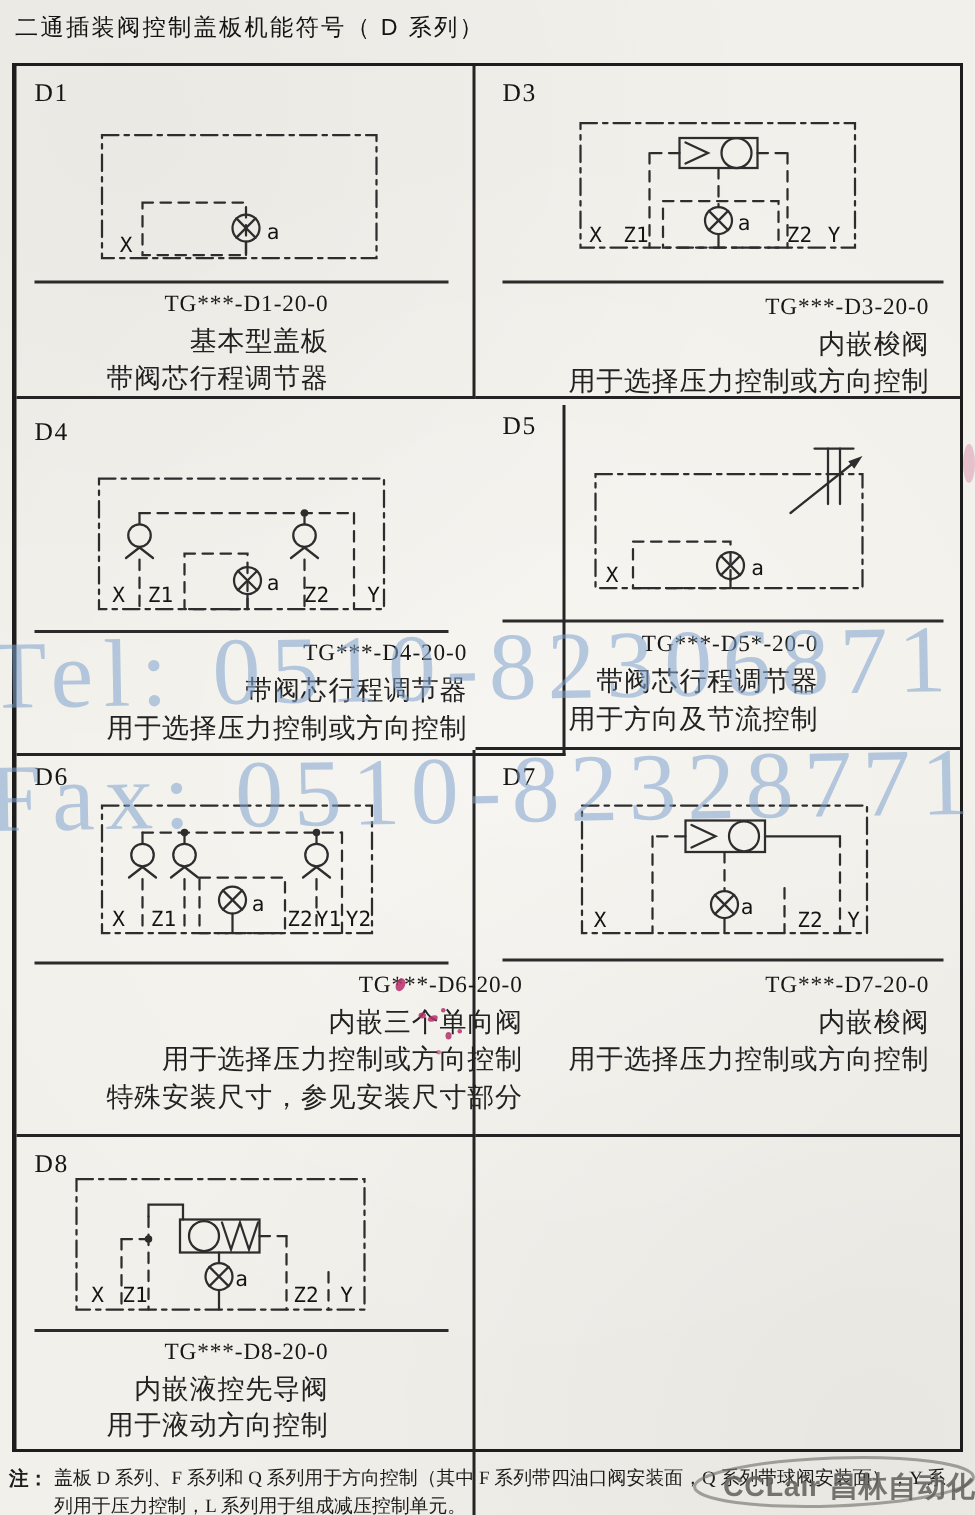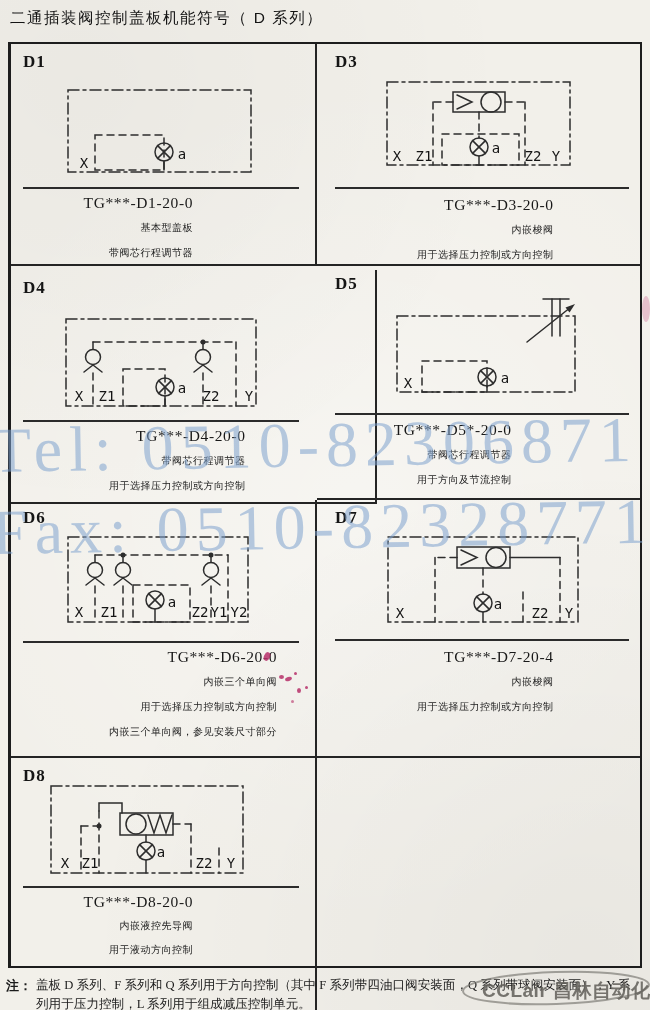--- a/index.html
+++ b/index.html
@@ -9,25 +9,25 @@
                          radial-gradient(circle at 90% 95%, rgba(0,0,0,0.04), transparent 45%),
                          radial-gradient(circle at 55% 50%, rgba(255,255,255,0.35), transparent 70%);
         font-family:"Liberation Serif",serif;color:#1b1b1b;}
   .title{position:absolute;left:10px;top:8px;font-family:"Liberation Sans",sans-serif;
          font-weight:normal;font-size:15.5px;letter-spacing:1.5px;color:#141414;white-space:nowrap;}
   .table{position:absolute;left:8px;top:42px;width:634px;height:926px;
          border:2.5px solid #1d1d1d;border-left-width:3px;box-sizing:border-box;z-index:1;}
   .cell{position:absolute;box-sizing:border-box;}
   .cb{border-bottom:2px solid #242424;}
   .cr{border-right:2px solid #242424;}
-  .cid{position:absolute;left:12px;top:8px;font-size:17px;color:#151515;letter-spacing:1px;font-weight:bold;}
+  .cid{position:absolute;left:12px;top:8px;font-size:17px;color:#151515;letter-spacing:1px;}
   .sep{position:absolute;height:2px;background:#2b2b2b;}
   .tb{position:absolute;text-align:right;}
   .model{font-size:15.5px;letter-spacing:0.6px;margin-bottom:3px;color:#181818;white-space:nowrap;}
-  .desc{font-size:10px;line-height:25px;letter-spacing:0.5px;color:#222;white-space:nowrap;margin-left:38px;}
+  .desc{font-size:18px;line-height:25px;letter-spacing:0.5px;color:#222;white-space:nowrap;}
   .d8 .desc{line-height:24px;}
   svg.diag{position:absolute;overflow:visible;}
   .ln{stroke:#2d2d2d;stroke-width:1.5;fill:none;stroke-linecap:round;}
   .dd{stroke-dasharray:11 4 3 4;}
   .dh{stroke-dasharray:7 5;}
   .dt{fill:#2d2d2d;stroke:none;}
   svg.diag text{font-family:"DejaVu Sans Mono",monospace;font-size:14px;fill:#141414;}
   .wm{position:absolute;z-index:3;white-space:nowrap;font-family:"Liberation Serif",serif;
       color:#7fa3cf;opacity:0.55;font-size:64px;letter-spacing:7px;
       transform:rotate(-1deg);transform-origin:left center;pointer-events:none;}
@@ -216,21 +216,21 @@
         <text x="121" y="79" text-anchor="middle">a</text>
         <text x="149" y="89" text-anchor="middle">Z2</text>
         <text x="168" y="89" text-anchor="middle">Y1</text>
         <text x="188" y="89" text-anchor="middle">Y2</text>
       </svg>
       <div class="sep" style="left:12px;top:141px;width:276px"></div>
       <div class="tb" style="left:60px;top:148px">
         <div class="model">TG***-D6-20-0</div>
         <div class="desc">内嵌三个单向阀</div>
         <div class="desc">用于选择压力控制或方向控制</div>
-        <div class="desc">内嵌三个单向阀，参见安装尺寸部分</div>
+        <div class="desc">特殊安装尺寸，参见安装尺寸部分</div>
       </div>
     </div>
 
     <div class="cell cb" style="left:306px;top:456px;width:323px;height:258px">
       <div class="cid" style="left:18px">D7</div>
       <svg class="diag" style="left:58px;top:30px" width="230" height="105" viewBox="0 0 230 105">
         <rect class="ln dd" x="13" y="7" width="190" height="85"></rect>
         <g>
           <rect class="ln" x="82" y="17" width="53" height="21"></rect>
           <circle class="ln" cx="121" cy="27.5" r="10"></circle>
@@ -248,21 +248,21 @@
           <line class="ln" x1="101.6" y1="79.4" x2="114.4" y2="66.6"></line>
           <line class="ln" x1="108" y1="82" x2="108" y2="92"></line>
         </g>
         <text x="25" y="88" text-anchor="middle">X</text>
         <text x="123" y="79" text-anchor="middle">a</text>
         <text x="165" y="88" text-anchor="middle">Z2</text>
         <text x="194" y="88" text-anchor="middle">Y</text>
       </svg>
       <div class="sep" style="left:18px;top:139px;width:294px"></div>
       <div class="tb" style="left:62px;top:148px">
-        <div class="model">TG***-D7-20-4</div>
+        <div class="model">TG***-D7-20-0</div>
         <div class="desc">内嵌梭阀</div>
         <div class="desc">用于选择压力控制或方向控制</div>
       </div>
     </div>
 
     <div class="cell cr d8" style="left:0;top:714px;width:306px;height:267px">
       <div class="cid">D8</div>
       <svg class="diag" style="left:30px;top:20px" width="220" height="122" viewBox="0 0 220 122">
         <rect class="ln dd" x="10" y="8" width="192" height="87"></rect>
         <g>

